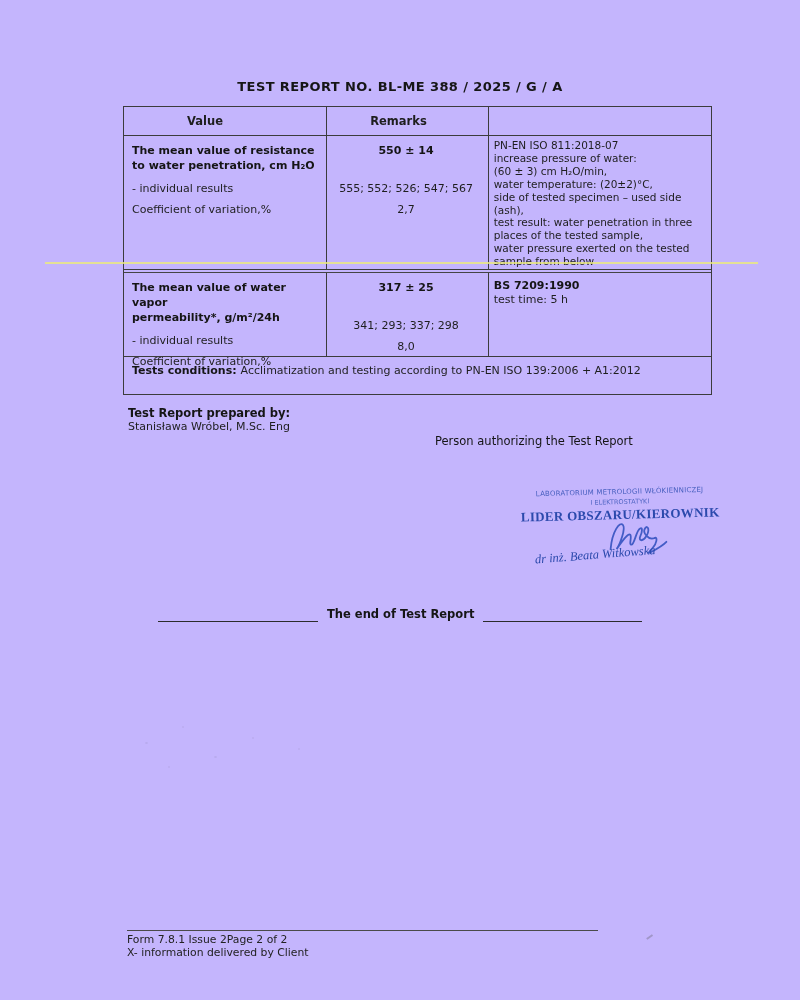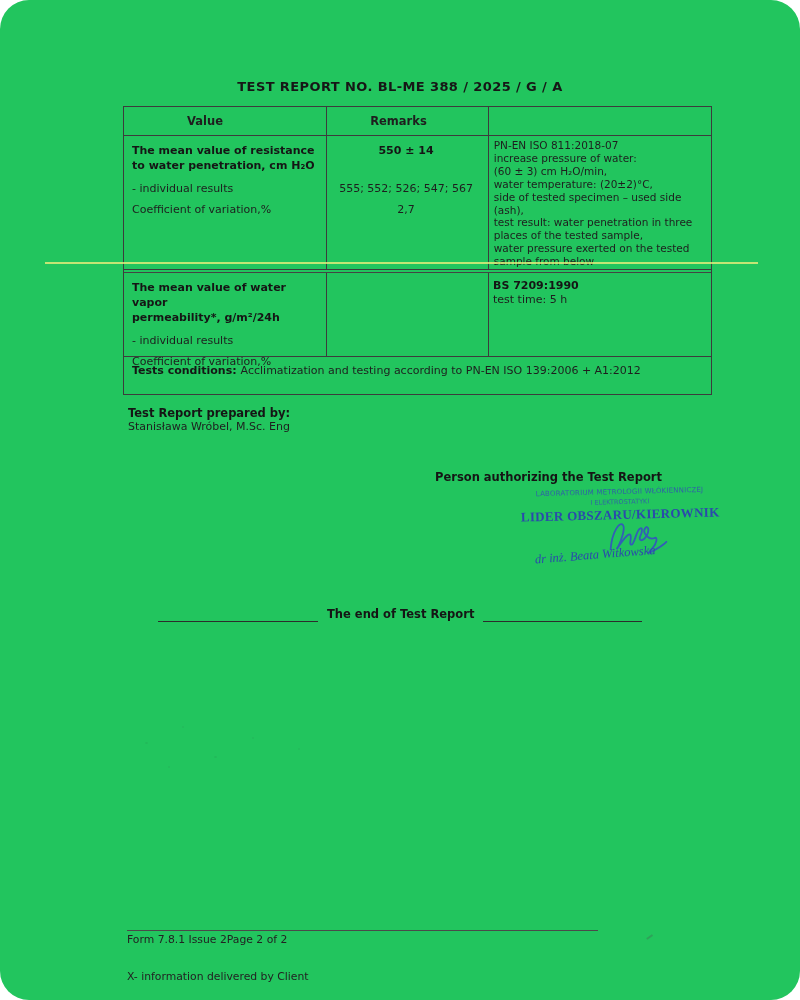--- a/index.html
+++ b/index.html
@@ -1,18 +1,18 @@
 <!DOCTYPE html>
 <html><head>
 <meta charset="utf-8">
 <style>
   * { margin:0; padding:0; box-sizing:border-box; }
   html,body { width:800px; height:1000px; background:#ffffff; }
   body { font-family:"DejaVu Sans","Liberation Sans",sans-serif; color:#1e1e1e; position:relative; overflow:hidden; }
-  .page { position:absolute; inset:0; background:#22c55e;border-radius:29px; }
+  .page { position:absolute; inset:0; background:#c4b5fd; }
 
   .title { position:absolute; top:79px; left:0; width:800px; text-align:center;
            font-weight:bold; font-size:13px; letter-spacing:.4px; color:#161616; }
 
   
   .report-table { position:absolute; left:123px; top:106px; width:589px;
                   border:1.5px solid #3c3c3c; font-size:11px; }
   .trow { display:flex; position:relative; }
   .vline { position:absolute; top:0; bottom:0; width:0; border-left:1.3px solid #3c3c3c; }
   .vl1 { left:202px; } .vl2 { left:364px; }
@@ -37,21 +37,21 @@
   .rcell2 { padding:6px 6px 0 7px; line-height:14px; }
   .r-title { font-weight:bold; color:#151515; }
 
   .conditions { padding:6px 8px 0 8px; line-height:15px; height:37px; }
   .cond-label { font-weight:bold; color:#151515; margin-right:4px; }
 
   
   .prepared { position:absolute; left:128px; top:406px; line-height:14px; font-size:11px; }
   .prepared .lbl { font-weight:bold; font-size:11.5px; color:#151515; }
 
-  .authorizing { position:absolute; left:435px; top:470px; font-weight:bold;
+  .authorizing { position:absolute; left:435px; top:434px; font-weight:normal;
                  font-size:11.5px; color:#151515; }
 
   
   .stamp { position:absolute; left:518px; top:487px; width:205px; height:80px;
            color:#3250b4; transform:rotate(-1.5deg); }
   .stamp .l1 { position:absolute; top:1px; left:0; width:100%; text-align:center;
                font-size:7px; letter-spacing:.2px; white-space:nowrap; opacity:.85; }
   .stamp .l2 { position:absolute; top:11px; left:0; width:100%; text-align:center;
                font-size:6.5px; opacity:.8; }
   .stamp .l3 { position:absolute; top:20px; left:0; width:100%; text-align:center;
@@ -68,21 +68,21 @@
   .endline .seg { height:13px; border-bottom:1.6px solid #2c2c2c; }
   .endline .seg-l { width:160px; }
   .endline .seg-r { flex:1; }
   .endline .txt { font-weight:bold; font-size:11.5px; color:#151515;
                   padding:0 9px 1px 9px; white-space:nowrap;margin-top:44px; }
 
   
   .footer { position:absolute; left:127px; top:930px; width:471px;
             border-top:1.5px solid #4a4a4a; font-size:10.8px; color:#222; }
   .footer .row1 { display:flex; justify-content:flex-start; padding-top:2px; line-height:13px; }
-  .footer .note { line-height:13px;margin-top:24px; }
+  .footer .note { line-height:13px; }
 
   
   .yellow-line { position:absolute; left:45px; top:262px; width:713px; height:2px;
                  background:#ecec7a; opacity:.8; }
   .speck { position:absolute; border-radius:50%; background:rgba(60,60,60,.07); }
   .mark-br { position:absolute; left:646px; top:936px; width:7px; height:1.5px;
              background:rgba(80,80,80,.3); transform:rotate(-35deg); }
 </style>
 </head>
 <body>
@@ -128,20 +128,25 @@
 
     <div class="sec-gap"></div>
 
     <div class="trow sec2">
       <div class="c1 pcell">
         <div class="p-head">The mean value of water vapor
 permeability*, g/m²/24h</div>
         <div class="p-l2">- individual results</div>
         <div class="p-l3">Coefficient of variation,%</div>
       </div>
+      <div class="c2 vcell">
+        <div class="v-mean">317 ± 25</div>
+        <div class="v-ind">341; 293; 337; 298</div>
+        <div class="v-cov">8,0</div>
+      </div>
       <div class="c3 rcell2">
         <div class="r-title">BS 7209:1990</div>
         <div>test time: 5 h</div>
       </div>
       <div class="vline vl1"></div>
       <div class="vline vl2"></div>
     </div>
 
     <div class="conditions">
       <div>

